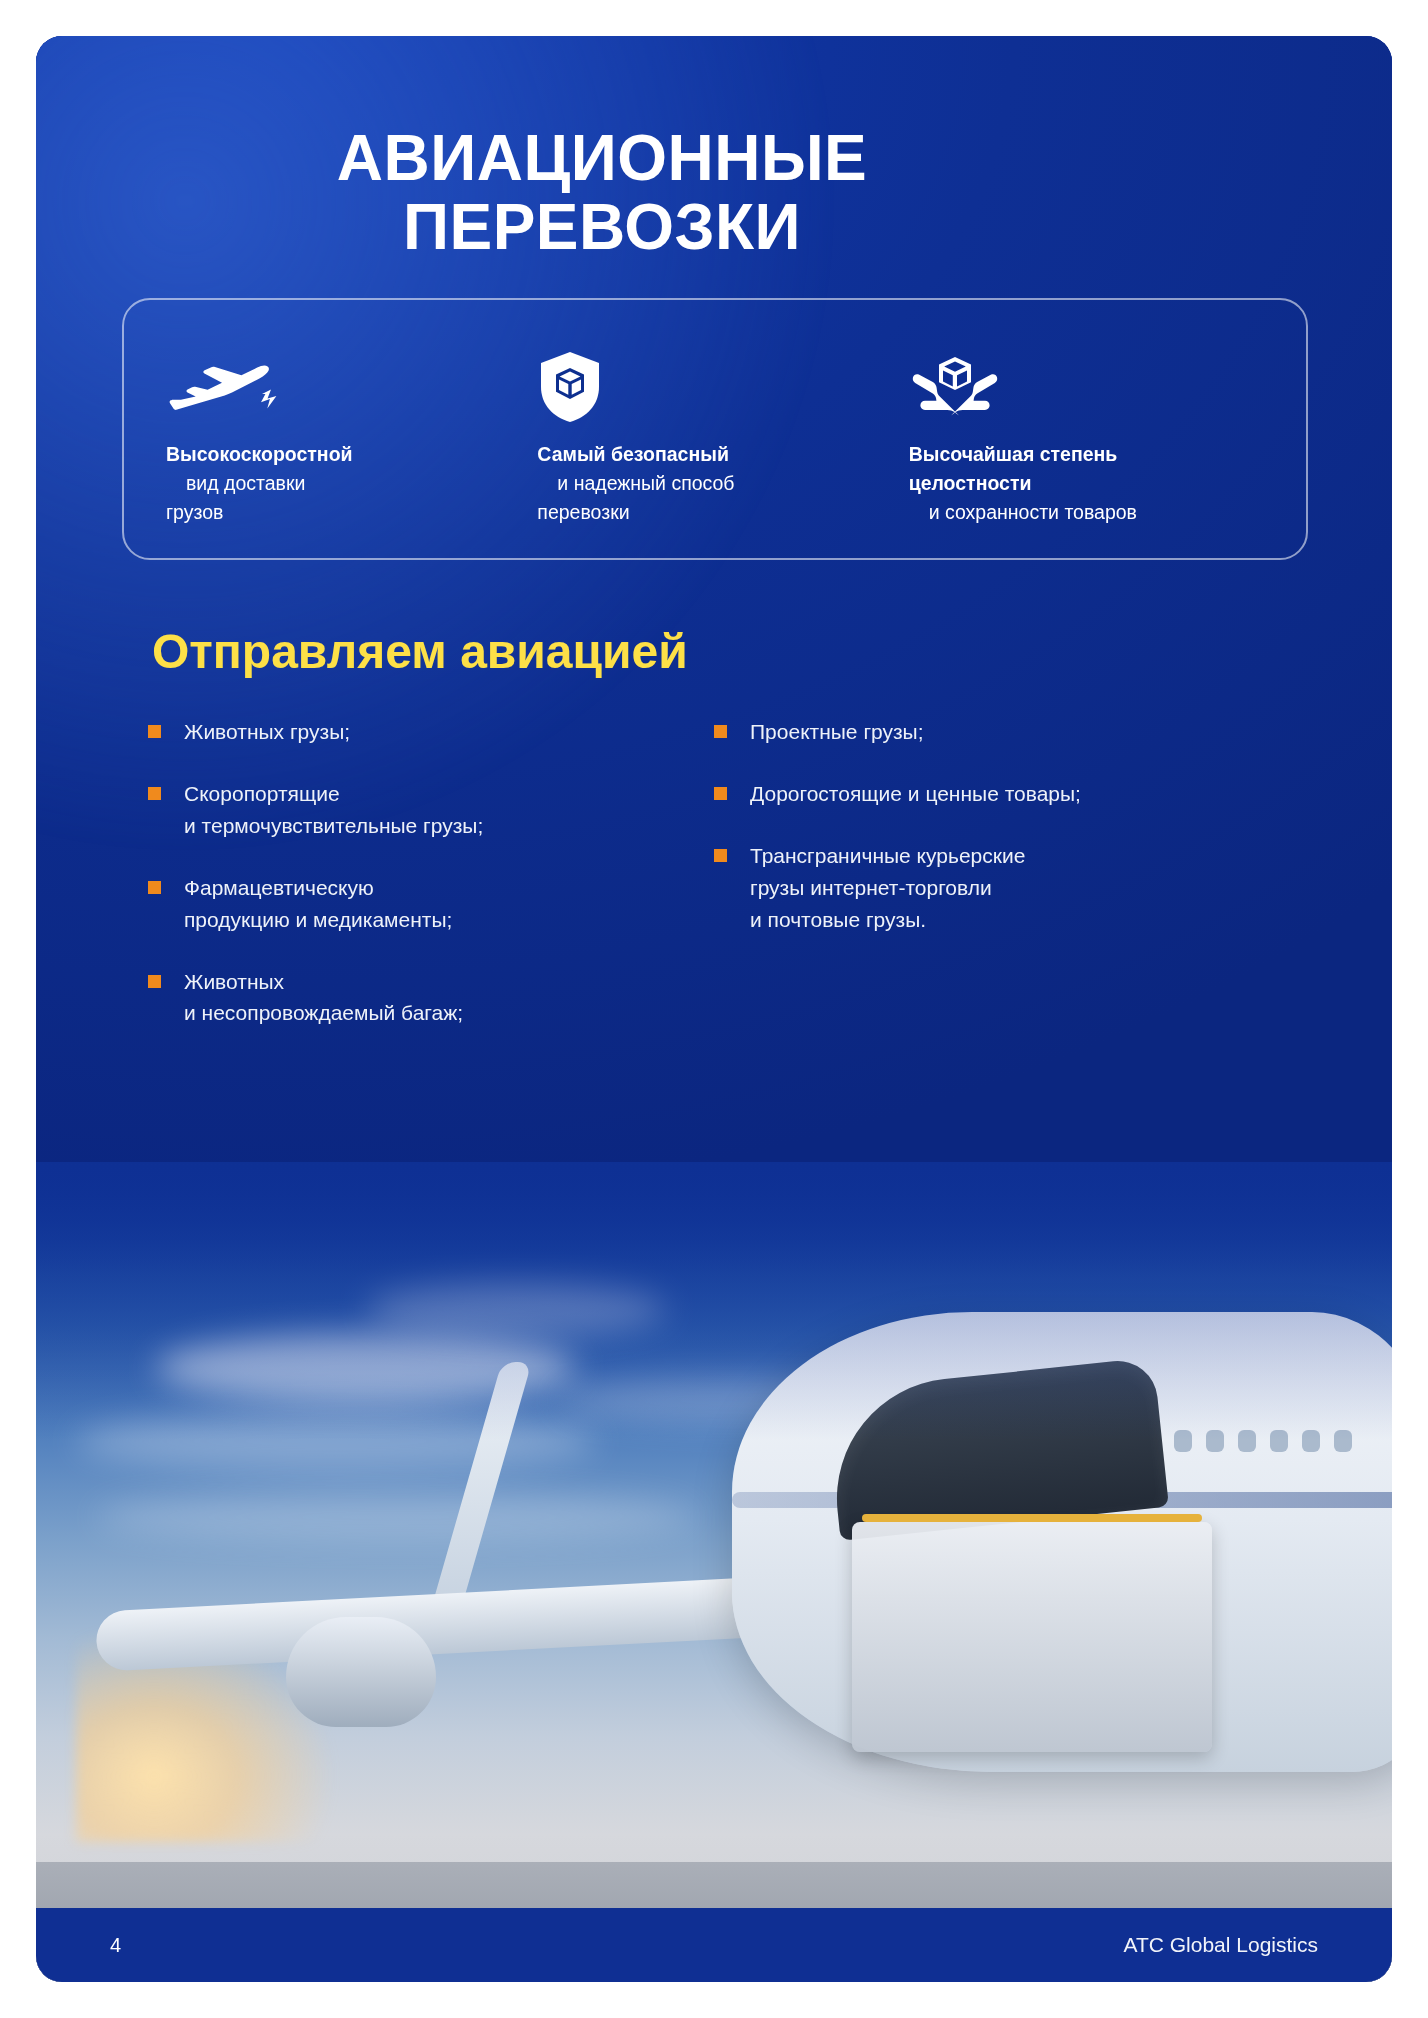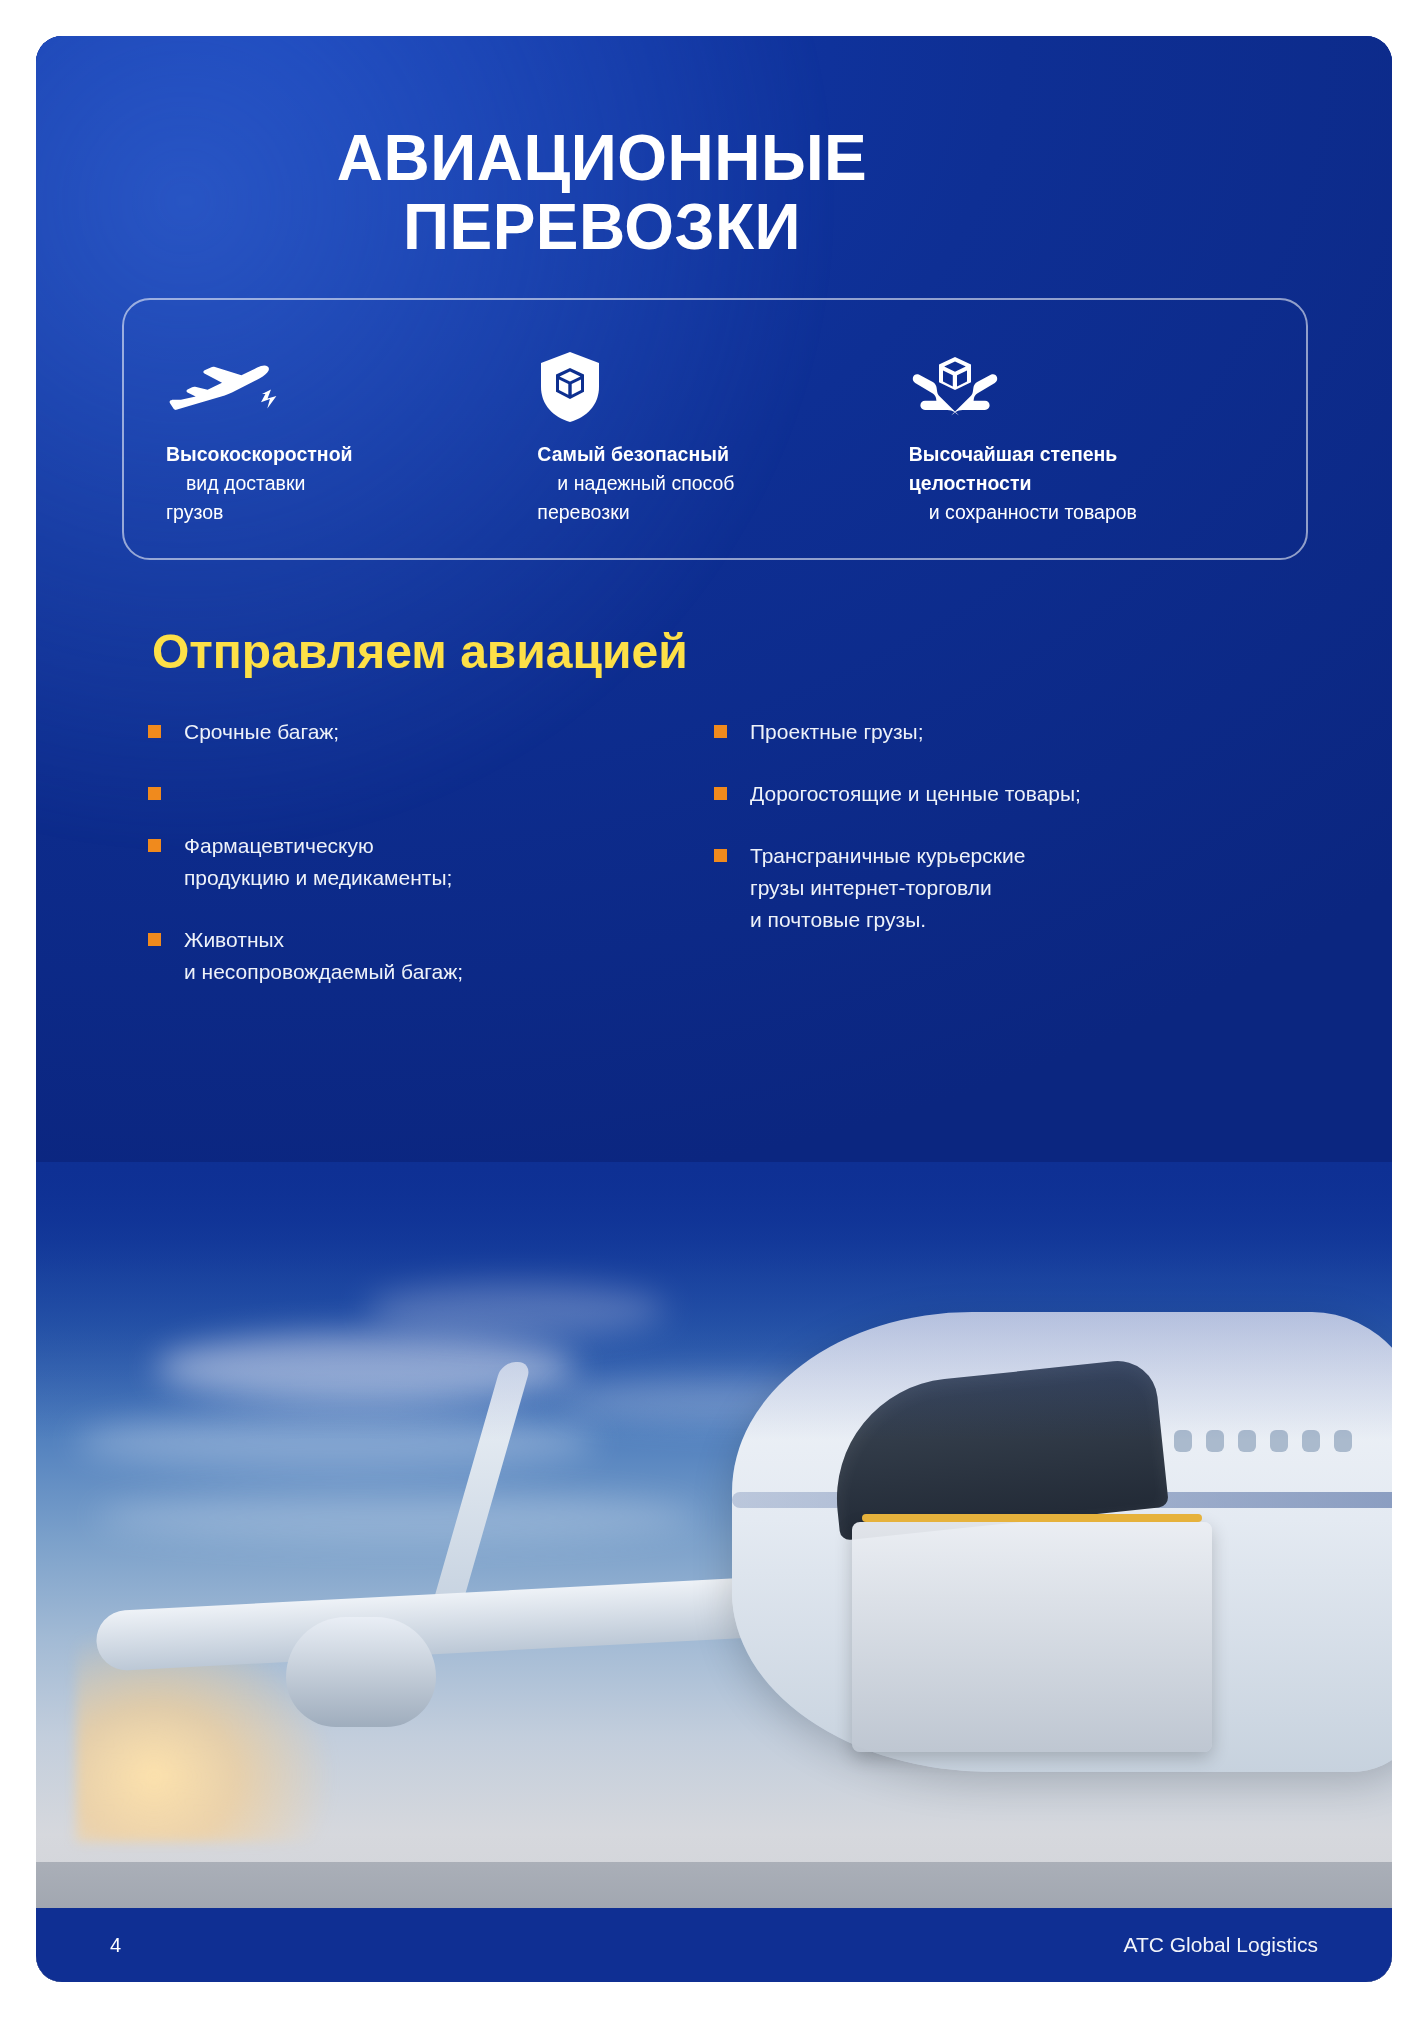--- a/index.html
+++ b/index.html
@@ -409,24 +409,26 @@
         </div>
 
       </div>
 
       <div class="subtitle">Отправляем авиацией</div>
 
       <div class="lists">
         <div class="col col-left">
           <div class="bullet">
             <span class="dot"></span>
-            <span class="btext">Срочные багаж;</span>
-          </div>
-          <div class="bullet">
-            <span class="dot"></span>
+            <span class="btext">Животных грузы;</span>
+          </div>
+          <div class="bullet">
+            <span class="dot"></span>
+            <span class="btext">Скоропортящие
+и термочувствительные грузы;</span>
           </div>
           <div class="bullet">
             <span class="dot"></span>
             <span class="btext">Фармацевтическую
 продукцию и медикаменты;</span>
           </div>
           <div class="bullet">
             <span class="dot"></span>
             <span class="btext">Животных
 и несопровождаемый багаж;</span>

